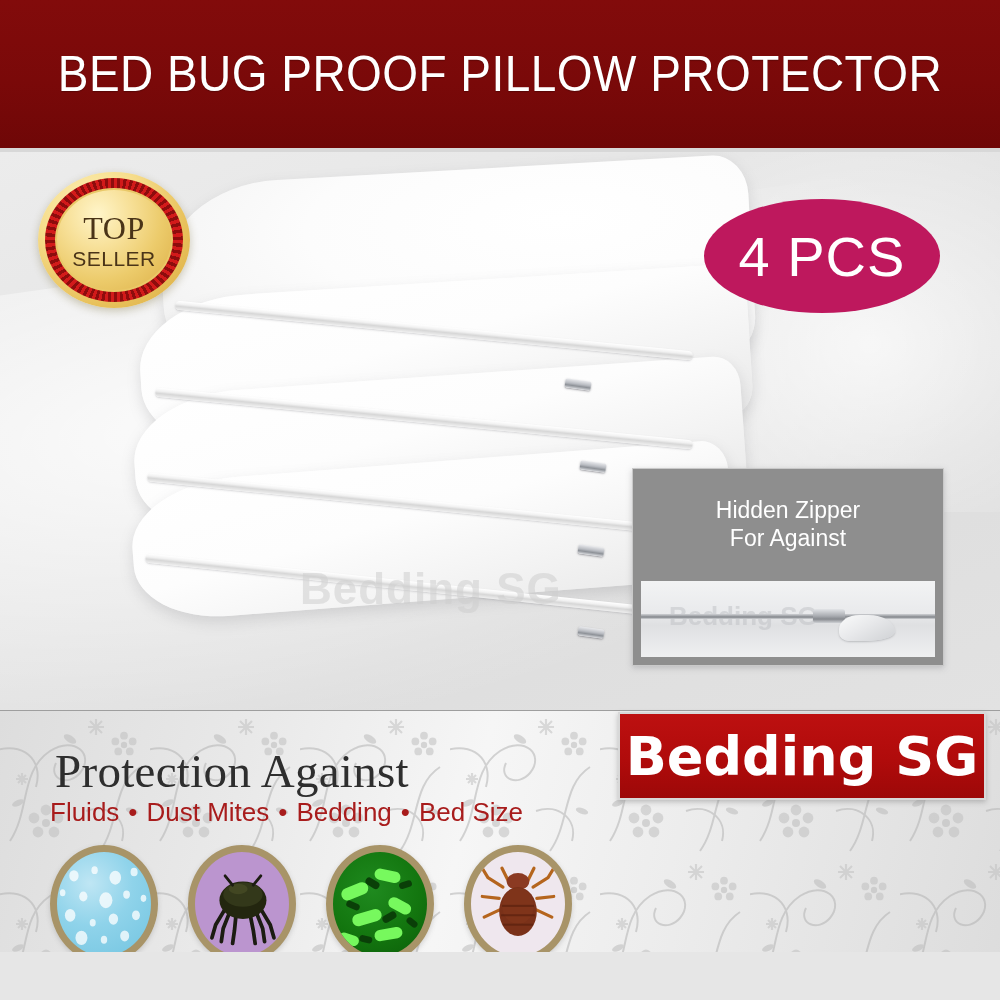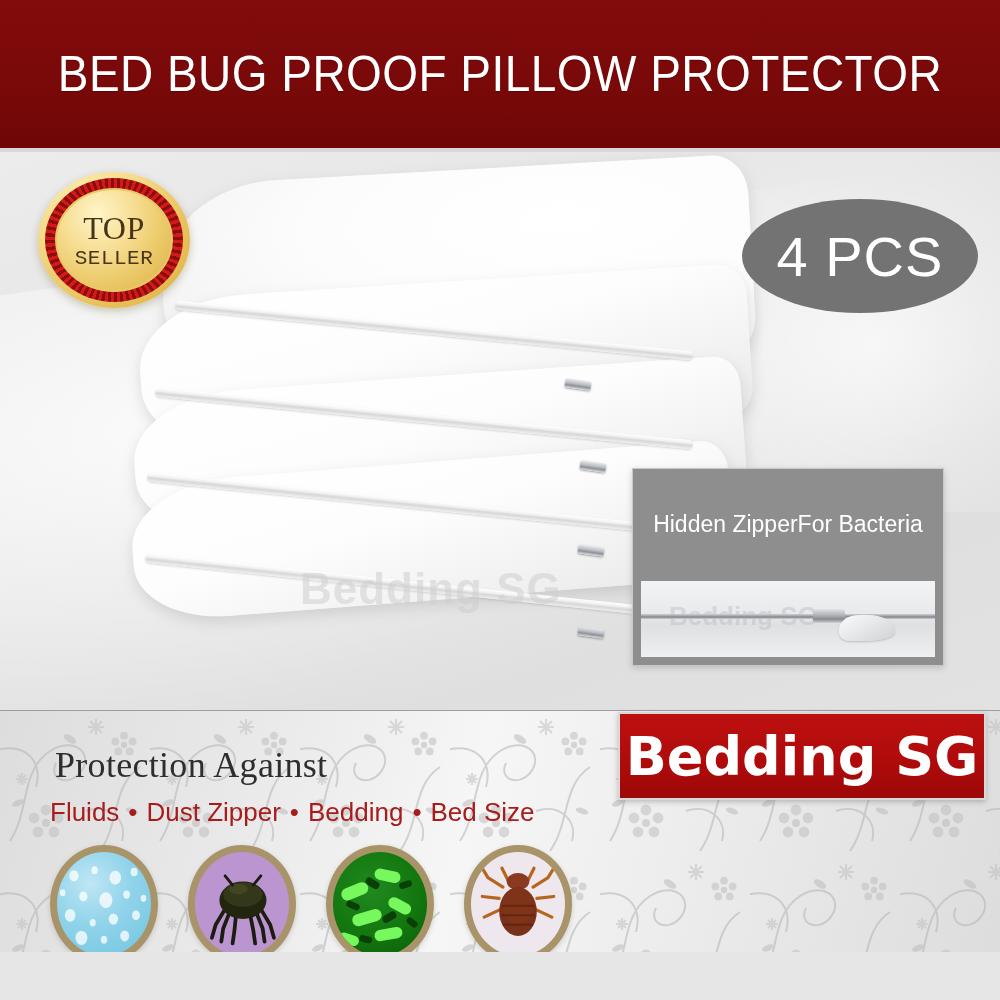--- a/index.html
+++ b/index.html
@@ -126,29 +126,29 @@
     background:
       radial-gradient(ellipse at 36% 24%,#fff5c9 0%,#f7e098 32%,#eccb6b 62%,#dcae45 100%);
     border:2px solid #e9c868;
     display:flex;flex-direction:column;align-items:center;justify-content:center;
   }
   .badge-top{
     font-family:"Liberation Serif","DejaVu Serif",serif;
     font-size:32px;color:#4a3418;line-height:1;letter-spacing:.5px;
   }
   .badge-sub{
-    font-family:Liberation Mono, monospace;
+    font-family:Liberation Sans, sans-serif;
     font-size:21px;color:#4a3418;line-height:1;margin-top:4px;letter-spacing:.5px;
   }
 
   
   .pcs{
-    position:absolute;left:742px;top:199px;width:236px;height:114px;
+    position:absolute;left:704px;top:199px;width:236px;height:114px;
     border-radius:50%;
-    background:#737373;
+    background:#be185d;
     display:flex;align-items:center;justify-content:center;
   }
   .pcs-label{
     color:#fff;font-size:56px;font-weight:400;letter-spacing:1px;
     font-family:"Liberation Sans",sans-serif;
   }
 
   
   .sizebox{
     position:absolute;left:52px;top:598px;width:278px;height:62px;
@@ -162,21 +162,21 @@
   
   .inset{
     position:absolute;left:632px;top:468px;width:310px;height:196px;
     background:#8e8e8e;
     border:1px solid #c9c9c9;
     box-shadow:0 2px 6px rgba(120,120,125,.35);
     overflow:hidden;
   }
   .inset-text{
     position:absolute;left:0;top:0;width:310px;height:110px;
-    display:flex;flex-direction:row;align-items:center;justify-content:center;
+    display:flex;flex-direction:column;align-items:center;justify-content:center;
     color:#fff;font-size:23px;line-height:1.22;text-align:center;
   }
   .inset-photo{
     position:absolute;left:8px;top:112px;width:294px;height:76px;
     background:linear-gradient(180deg,#f2f3f4 0%,#e9eaec 42%,#dfe0e2 58%,#eff0f1 100%);
     overflow:hidden;
   }
   .inset-zipline{
     position:absolute;left:0;top:33px;width:294px;height:5px;
     background:linear-gradient(180deg,#cfd1d4 0%,#9b9ea3 45%,#7e8186 60%,#d3d5d8 100%);
@@ -204,21 +204,21 @@
     background:linear-gradient(105deg,#dddddd 0%,#e9e9e9 24%,#f6f6f6 46%,#ededed 66%,#dcdcdc 100%);
     border-top:1px solid #9e9e9e;
     border-right:2px solid #6a6a6a;
     overflow:hidden;
   }
   .damask{position:absolute;left:0;top:0;width:1000px;height:290px;opacity:.55;}
 
   .protect-title{
     position:absolute;left:55px;top:744px;
     font-family:"Liberation Serif","DejaVu Serif",serif;
-    font-size:36px;color:#2e2e2e;letter-spacing:.3px;
+    font-size:47px;color:#2e2e2e;letter-spacing:.3px;
   }
   .protect-list{
     position:absolute;left:50px;top:797px;
     font-size:26px;color:#a81c1c;white-space:nowrap;
   }
   .protect-list .sep{color:#a81c1c;padding:0 9px;}
 
   .icons{position:absolute;left:48px;top:843px;width:520px;height:125px;}
   .ico{
     position:absolute;width:108px;height:118px;border-radius:50%;
@@ -290,21 +290,21 @@
   </div>
 
   <div class="pcs">
     <span class="pcs-label">4 PCS</span>
   </div>
 
 
   <div class="inset">
     <div class="inset-text">
       <div>Hidden Zipper</div>
-      <div>For Bacteria</div>
+      <div>For Against</div>
     </div>
     <div class="inset-photo">
       <div class="watermark-inset">Bedding SG</div>
       <div class="inset-zipline"></div>
       <div class="inset-slider"></div>
       <div class="inset-pull"></div>
     </div>
   </div>
 
   <div class="bottom">
@@ -346,21 +346,21 @@
           </g>
         </pattern>
       </defs>
       <rect x="0" y="0" width="1000" height="290" fill="url(#dam)"></rect>
     </svg>
   </div>
 
   <div class="protect-title">Protection Against</div>
 
   <div class="protect-list">
-    <span>Fluids</span><span class="sep">•</span><span>Dust Zipper</span><span class="sep">•</span><span>Bedding</span><span class="sep">•</span><span>Bed Size</span>
+    <span>Fluids</span><span class="sep">•</span><span>Dust Mites</span><span class="sep">•</span><span>Bedding</span><span class="sep">•</span><span>Bed Size</span>
   </div>
 
   <div class="icons">
 
     <div class="ico ico1">
       <svg viewBox="0 0 100 100" width="100%" height="100%">
         <g fill="#ffffff" opacity=".75">
           <ellipse cx="18" cy="20" rx="5" ry="6"></ellipse>
             <ellipse cx="40" cy="14" rx="3.4" ry="4.2"></ellipse>
           <ellipse cx="62" cy="22" rx="6.2" ry="7.4"></ellipse>

